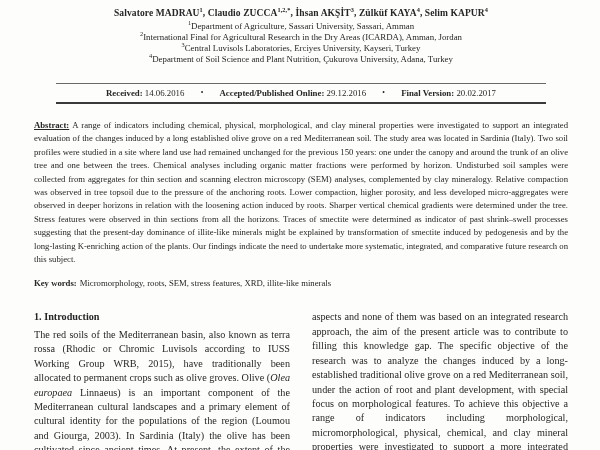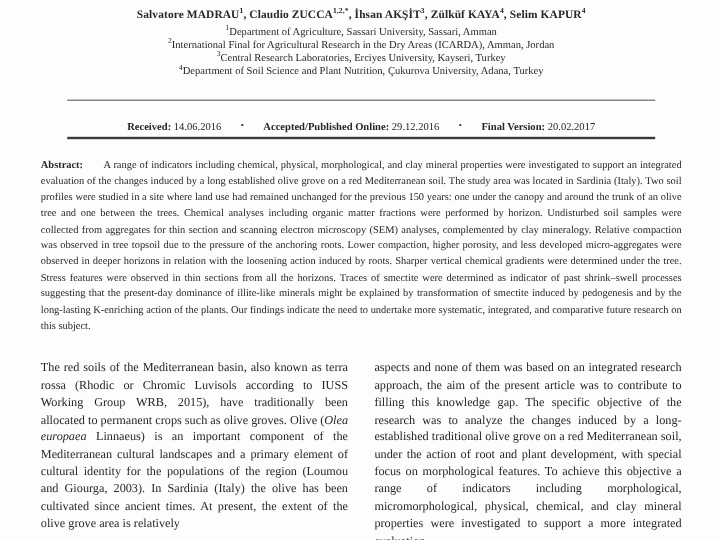--- a/index.html
+++ b/index.html
@@ -35,40 +35,40 @@
   .affiliations {
     text-align: center;
     font-size: 8.8px;
     line-height: 11px;
   }
   
   .dates-box {
     margin: 18px 22px 0 22px;
     border-top: 1px solid #6a6a6a;
     border-bottom: 2px solid #3a3a3a;
-    padding: 16px 0 4px 0;
+    padding: 4px 0 4px 0;
     text-align: center;
     font-size: 8.8px;
     white-space: nowrap;
   }
   .dates-box .lbl { font-weight: bold; }
   .dates-box .bullet {
     display: inline-block;
     margin: 0 14px;
     font-size: 7.5px;
     vertical-align: 1px;
   }
   
   .abstract {
     margin-top: 15px;
     font-size: 8.7px;
     line-height: 13.4px;
     text-align: justify;
   }
-  .abstract .lbl { font-weight: bold; margin-right: 17px; }
+  .abstract .lbl { font-weight: bold; margin-right: 3px; text-decoration: underline; }
   
   .keywords {
     margin-top: 12px;
     font-size: 8.7px;
   }
   .keywords .lbl { font-weight: bold; margin-right: 3px; }
   
   .columns {
     margin-top: 22px;
     display: flex;
@@ -93,42 +93,46 @@
 
 <div class="page">
 
   <div class="authors">
     <span><span>Salvatore MADRAU</span><sup class="auth-sup">1</sup><span>, </span></span><span><span>Claudio ZUCCA</span><sup class="auth-sup">1,2,*</sup><span>, </span></span><span><span>İhsan AKŞİT</span><sup class="auth-sup">3</sup><span>, </span></span><span><span>Zülküf KAYA</span><sup class="auth-sup">4</sup><span>, </span></span><span><span>Selim KAPUR</span><sup class="auth-sup">4</sup><span></span></span>
   </div>
 
   <div class="affiliations">
     <div><sup class="affil-sup">1</sup><span>Department of Agriculture, Sassari University, Sassari, Amman</span></div>
     <div><sup class="affil-sup">2</sup><span>International Final for Agricultural Research in the Dry Areas (ICARDA), Amman, Jordan</span></div>
-    <div><sup class="affil-sup">3</sup><span>Central Research Laboratories, Erciyes University, Kayseri, Turkey</span></div>
+    <div><sup class="affil-sup">3</sup><span>Central Luvisols Laboratories, Erciyes University, Kayseri, Turkey</span></div>
     <div><sup class="affil-sup">4</sup><span>Department of Soil Science and Plant Nutrition, Çukurova University, Adana, Turkey</span></div>
   </div>
 
   <div class="dates-box">
     <span class="lbl">Received:</span>
     <span>14.06.2016</span>
     <span class="bullet">•</span>
     <span class="lbl">Accepted/Published Online:</span>
     <span>29.12.2016</span>
     <span class="bullet">•</span>
     <span class="lbl">Final Version:</span>
     <span>20.02.2017</span>
   </div>
 
   <div class="abstract">
     <span class="lbl">Abstract:</span><span>A range of indicators including chemical, physical, morphological, and clay mineral properties were investigated to support an integrated evaluation of the changes induced by a long established olive grove on a red Mediterranean soil. The study area was located in Sardinia (Italy). Two soil profiles were studied in a site where land use had remained unchanged for the previous 150 years: one under the canopy and around the trunk of an olive tree and one between the trees. Chemical analyses including organic matter fractions were performed by horizon. Undisturbed soil samples were collected from aggregates for thin section and scanning electron microscopy (SEM) analyses, complemented by clay mineralogy. Relative compaction was observed in tree topsoil due to the pressure of the anchoring roots. Lower compaction, higher porosity, and less developed micro-aggregates were observed in deeper horizons in relation with the loosening action induced by roots. Sharper vertical chemical gradients were determined under the tree. Stress features were observed in thin sections from all the horizons. Traces of smectite were determined as indicator of past shrink–swell processes suggesting that the present-day dominance of illite-like minerals might be explained by transformation of smectite induced by pedogenesis and by the long-lasting K-enriching action of the plants. Our findings indicate the need to undertake more systematic, integrated, and comparative future research on this subject.</span>
   </div>
 
+  <div class="keywords">
+    <span class="lbl">Key words:</span><span>Micromorphology, roots, SEM, stress features, XRD, illite-like minerals</span>
+  </div>
 
   <div class="columns">
     <div class="col">
+      <div class="section-heading">1. Introduction</div>
       <div><span>The red soils of the Mediterranean basin, also known as terra rossa (Rhodic or Chromic Luvisols according to IUSS Working Group WRB, 2015), have traditionally been allocated to permanent crops such as olive groves. Olive (</span><span class="italic">Olea europaea</span><span> Linnaeus) is an important component of the Mediterranean cultural landscapes and a primary element of cultural identity for the populations of the region (Loumou and Giourga, 2003). In Sardinia (Italy) the olive has been cultivated since ancient times. At present, the extent of the olive grove area is relatively</span></div>
     </div>
     <div class="col">
       <div>aspects and none of them was based on an integrated research approach, the aim of the present article was to contribute to filling this knowledge gap. The specific objective of the research was to analyze the changes induced by a long-established traditional olive grove on a red Mediterranean soil, under the action of root and plant development, with special focus on morphological features. To achieve this objective a range of indicators including morphological, micromorphological, physical, chemical, and clay mineral properties were investigated to support a more integrated evaluation.</div>
     </div>
   </div>
 
 </div>
 
 </body></html>

